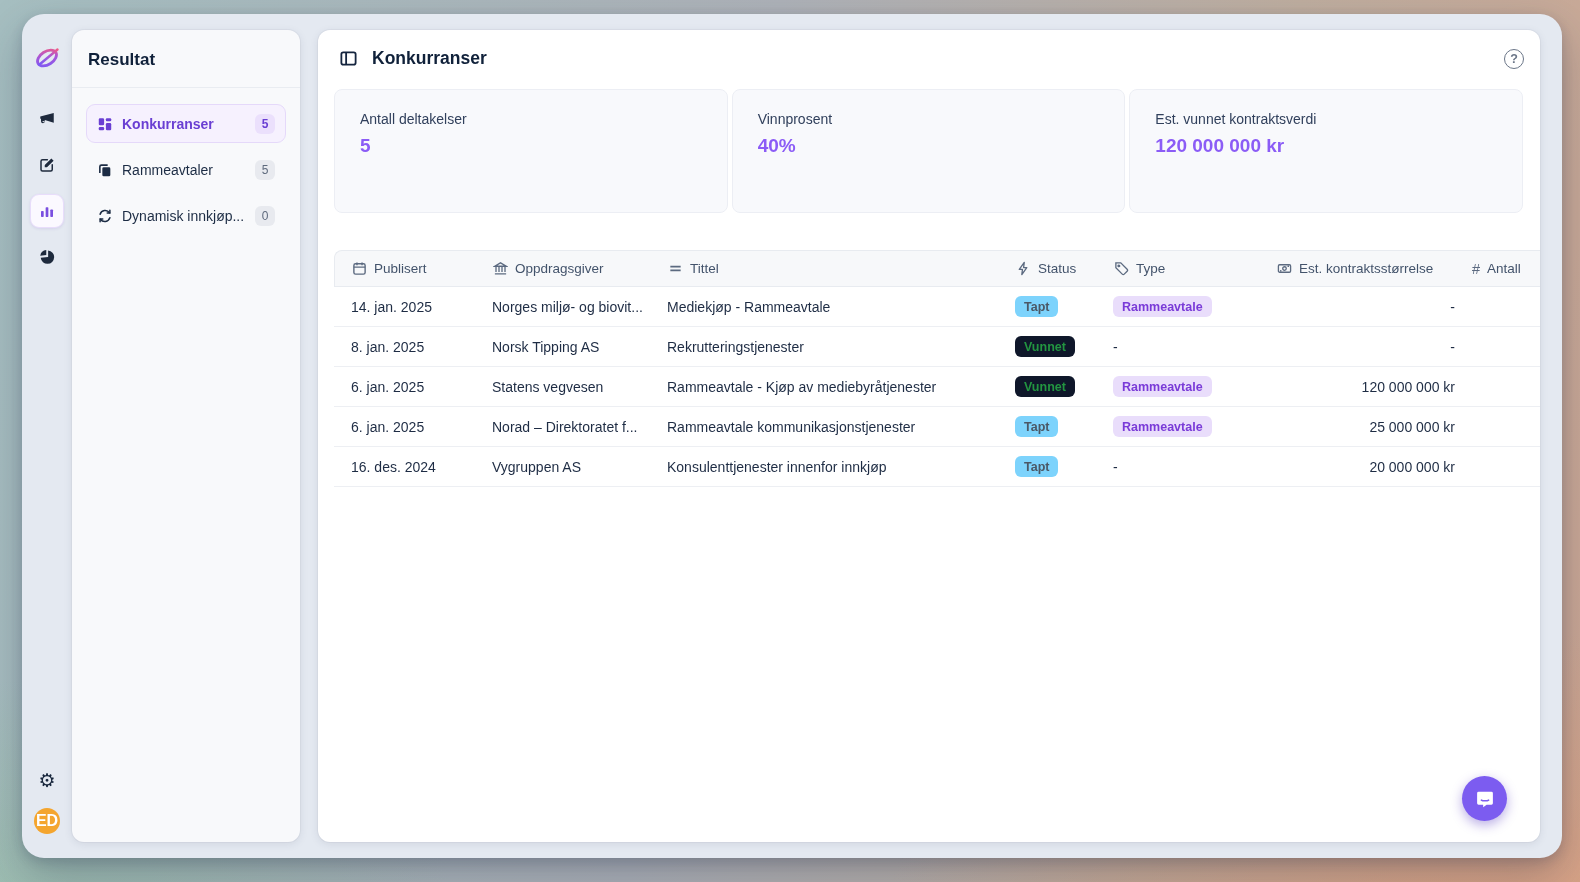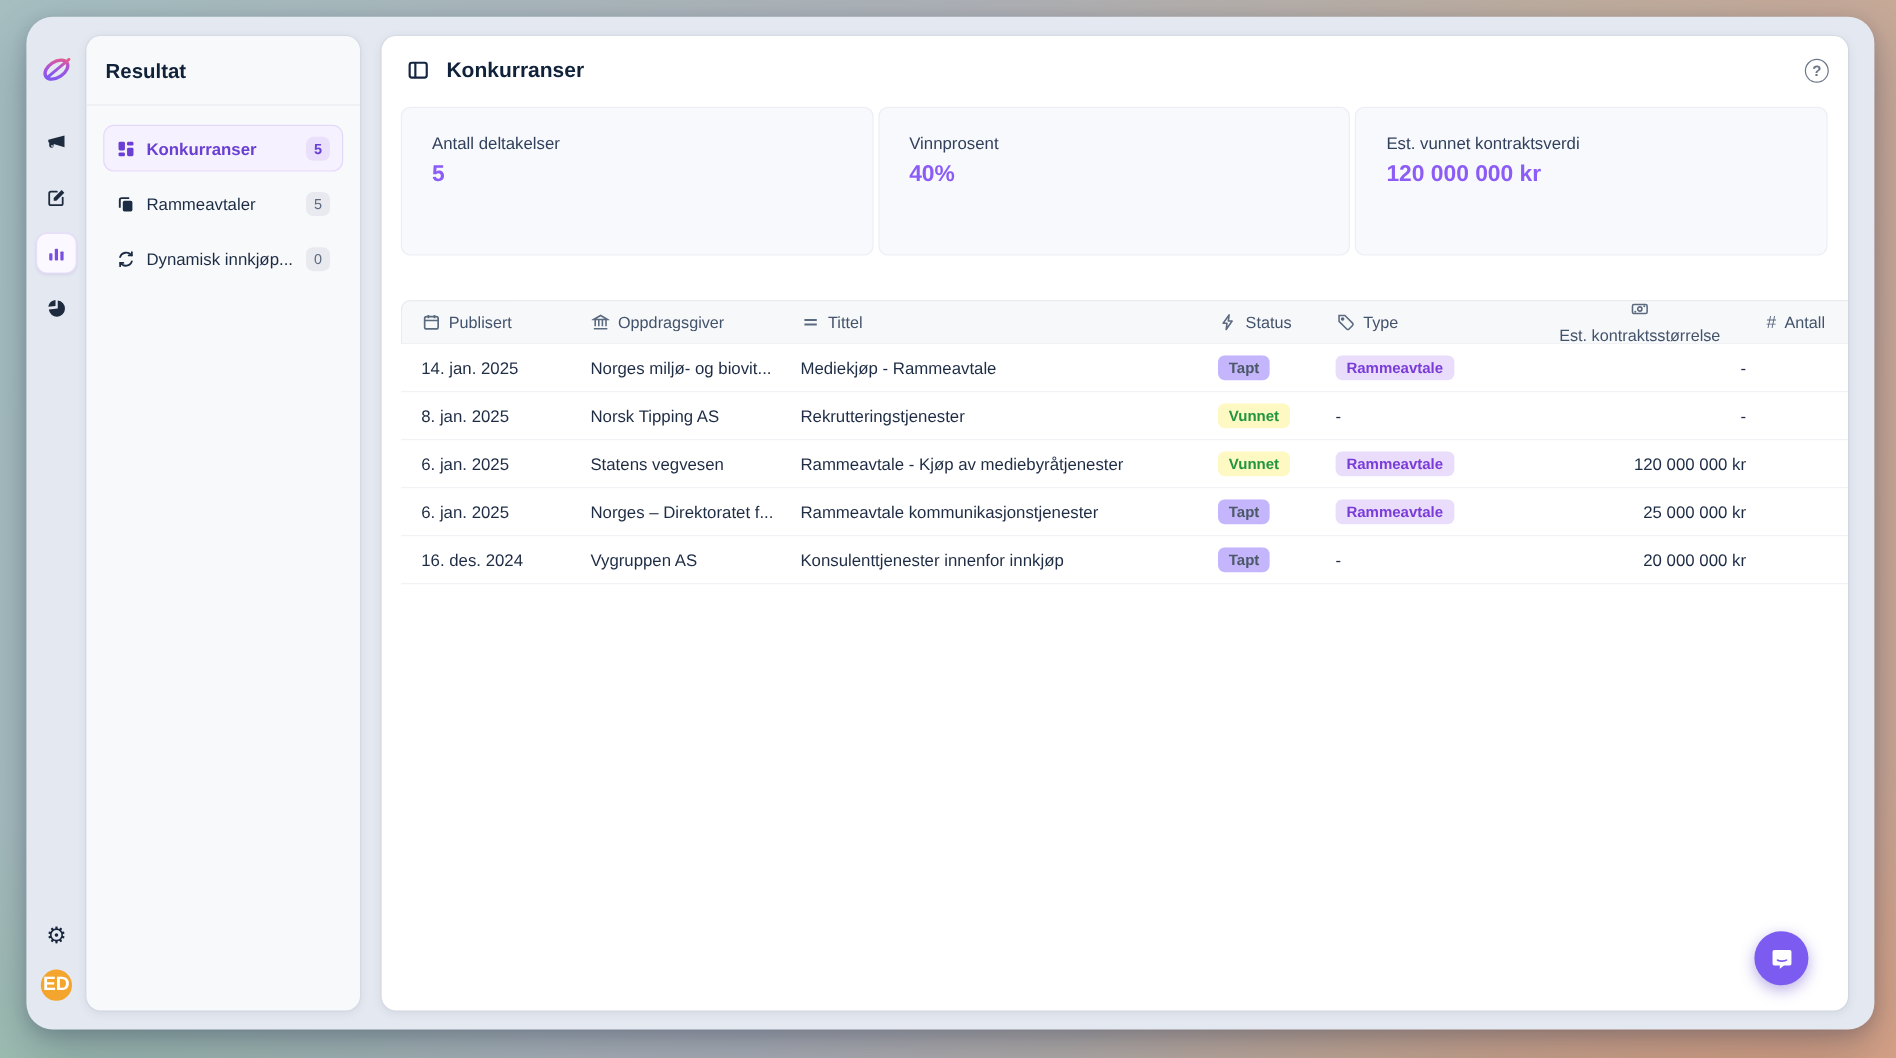--- a/index.html
+++ b/index.html
@@ -76,29 +76,29 @@
   .table-wrap { margin:37px 0 0 16px; overflow:hidden; }
   .grid-table { min-width:1259px; font-size:14px; }
   .t-row { display:grid; grid-template-columns:150px 175px 348px 98px 163px 195px 130px; align-items:center; }
   .t-head {
     background:#f7f8fa; border-top:1px solid #e8ebf0; border-bottom:1px solid #e8ebf0;
     border-left:1px solid #e8ebf0; border-radius:8px 0 0 0; height:37px; color:#43536b; font-size:13.5px;
   }
   .th { display:flex; align-items:center; gap:7px; padding:0 8px; cursor:pointer; white-space:nowrap; overflow:hidden; }
   .th svg { width:15px; height:15px; flex:0 0 15px; color:#5c6a80; }
   .th.first { padding-left:17px; }
-  .th.num { justify-content:flex-start;flex-direction:column; }
+  .th.num { justify-content:flex-start; }
   .hash { font-size:14.5px; color:#5c6a80; }
   .t-body .t-row { height:40px; border-bottom:1px solid #edeff3; background:#fff; cursor:pointer; }
   .td { padding:0 8px; color:#1e2c44; white-space:nowrap; overflow:hidden; text-overflow:ellipsis; }
   .td.first { padding-left:17px; }
   .td.num { text-align:right; }
   .badge { display:inline-block; font-size:12.5px; font-weight:bold; padding:3.5px 9px; border-radius:6px; }
-  .badge-gray { background:#c4b5fd; color:#4b5866;text-align:center; }
-  .badge-green { background:#fef9c3; color:#229540; }
+  .badge-gray { background:#7dd3fc; color:#4b5866;text-align:center; }
+  .badge-green { background:#0f172a; color:#229540; }
   .badge-purple { background:#e9ddfb; color:#7a3bd8; }
   .plain { background:none; padding:0; font-weight:normal; font-size:14px; color:#1e2c44; }
   
   .chat-fab {
     position:absolute; left:1462px; top:776px; width:45px; height:45px; border-radius:50%;
     background:#7c5cf0; display:flex; align-items:center; justify-content:center; cursor:pointer;
     box-shadow:0 4px 12px rgba(80,50,190,.4);
   }
   .chat-fab svg { width:22px; height:22px; }
 </style>
@@ -290,21 +290,21 @@
     <div class="td">Statens vegvesen</div>
     <div class="td">Rammeavtale - Kjøp av mediebyråtjenester</div>
     <div class="td"><span class="badge badge-green">Vunnet</span></div>
     <div class="td"><span class="badge badge-purple">Rammeavtale</span></div>
     <div class="td num">120 000 000 kr</div>
     <div class="td"></div>
   </div>
 
   <div class="t-row">
     <div class="td first">6. jan. 2025</div>
-    <div class="td">Norges – Direktoratet f...</div>
+    <div class="td">Norad – Direktoratet f...</div>
     <div class="td">Rammeavtale kommunikasjonstjenester</div>
     <div class="td"><span class="badge badge-gray">Tapt</span></div>
     <div class="td"><span class="badge badge-purple">Rammeavtale</span></div>
     <div class="td num">25 000 000 kr</div>
     <div class="td"></div>
   </div>
 
   <div class="t-row">
     <div class="td first">16. des. 2024</div>
     <div class="td">Vygruppen AS</div>

